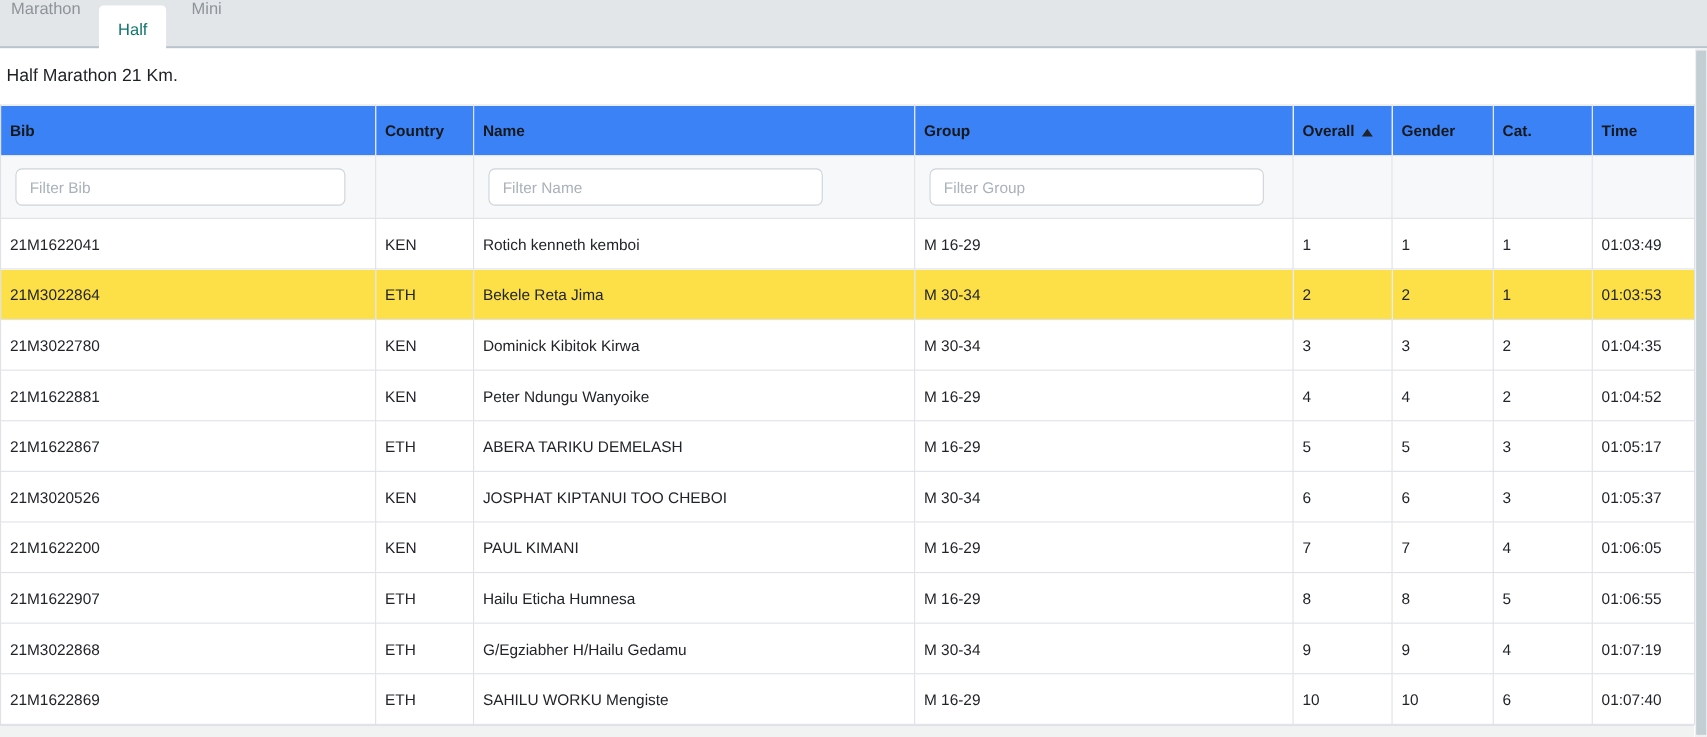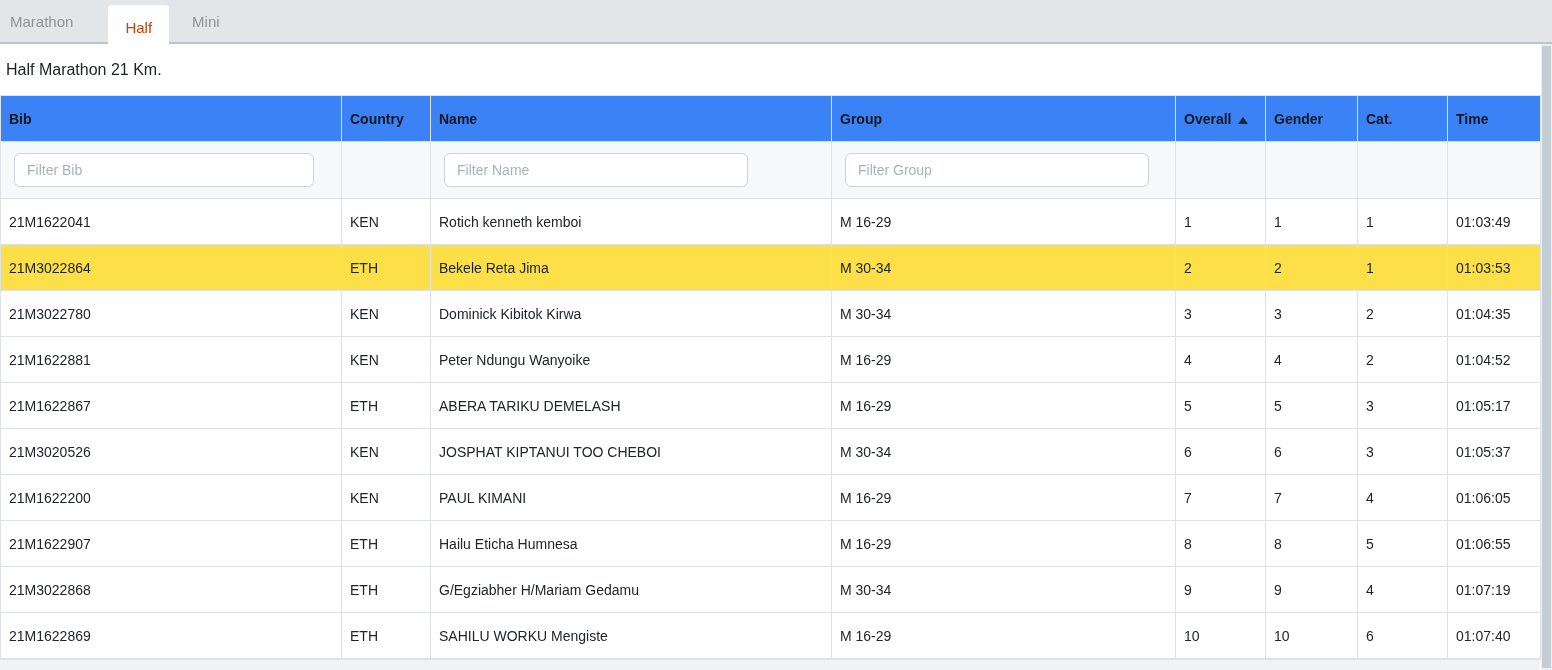--- a/index.html
+++ b/index.html
@@ -9,46 +9,45 @@
     font-family: "Liberation Sans", sans-serif;
     font-size: 14px;
     color: #212529;
     overflow: hidden;
     position: relative;
   }
 
   
   .tabbar {
     display: flex;
-    align-items: center;
+    align-items: flex-start;
     height: 44px;
     background: #e3e6e8;
     border-bottom: 2px solid #b9c4cc;
   }
   .tab {
     display: flex;
     align-items: center;
     padding: 0 17px;
     font-size: 15px;
     color: #8d9499;
     cursor: pointer;
     white-space: nowrap;
   }
   .tab:first-child { padding-left: 10px; }
   .tab.active {
     position: relative;
     z-index: 2;
     align-self: flex-end;
     height: 44px;
     margin-bottom: -7px;
-    margin-left: 18px;
     margin-right: 6px;
     background: #ffffff;
     border-radius: 4px 4px 0 0;
-    color: #c2410c;
+    color: #0f766e;
   }
 
   
   .title-bar {
     height: 51px;
     display: flex;
     align-items: center;
     padding-left: 6px;
     background: #ffffff;
     text-align: right;
@@ -286,21 +285,21 @@
     <td>Hailu Eticha Humnesa</td>
     <td>M 16-29</td>
     <td>8</td>
     <td>8</td>
     <td>5</td>
     <td>01:06:55</td>
   </tr>
       <tr>
     <td>21M3022868</td>
     <td>ETH</td>
-    <td>G/Egziabher H/Mariam Gedamu</td>
+    <td>G/Egziabher H/Hailu Gedamu</td>
     <td>M 30-34</td>
     <td>9</td>
     <td>9</td>
     <td>4</td>
     <td>01:07:19</td>
   </tr>
       <tr>
     <td>21M1622869</td>
     <td>ETH</td>
     <td>SAHILU WORKU Mengiste</td>

